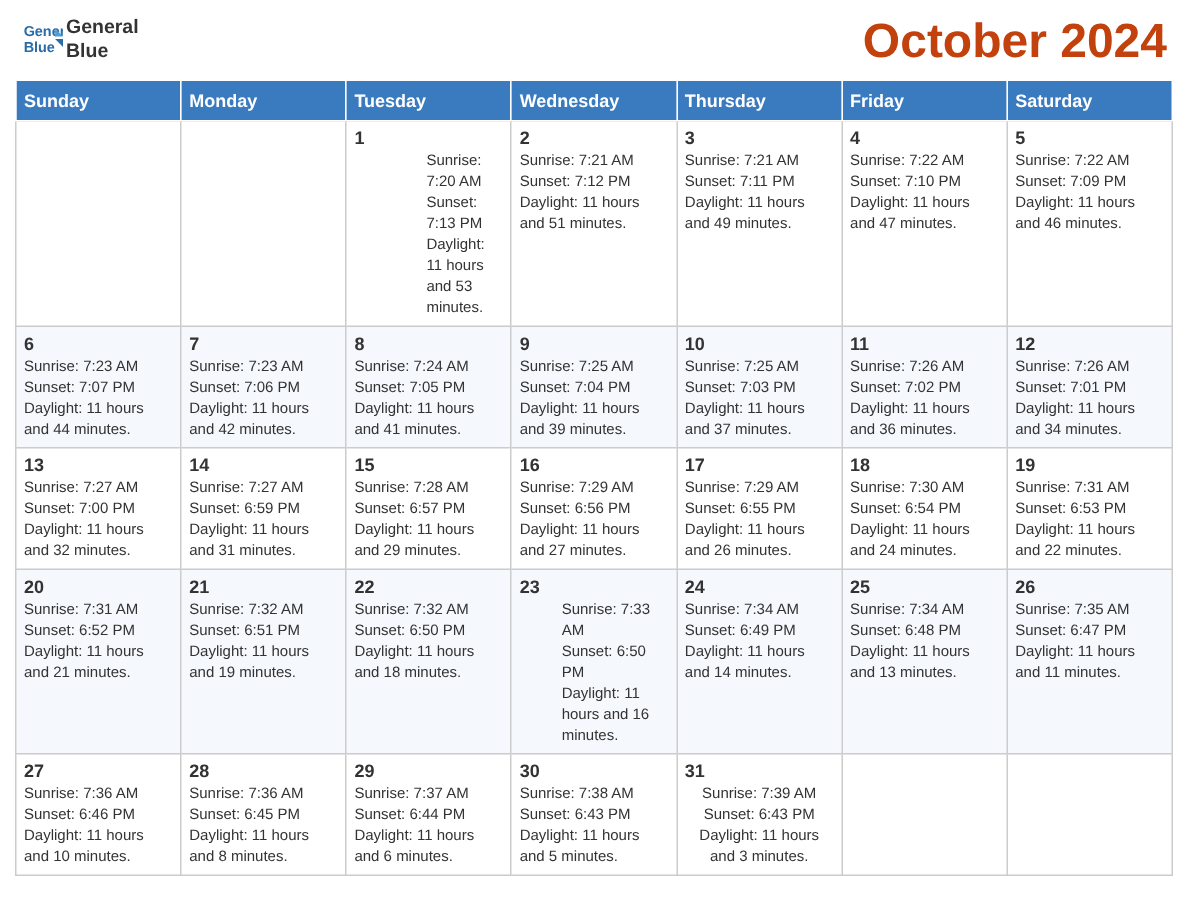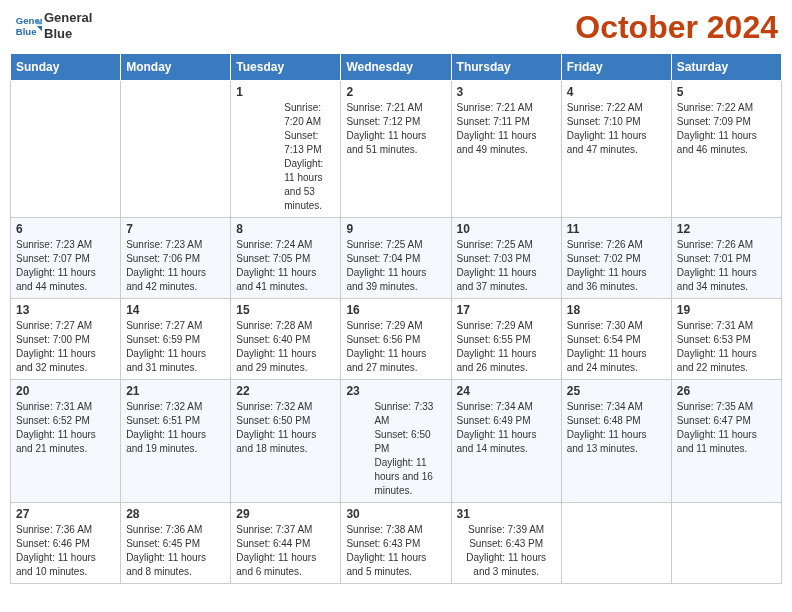--- a/index.html
+++ b/index.html
@@ -210,21 +210,21 @@
         </td>
         <td>
           <span class="day-num">14</span>
           <div class="day-info" style="white-space: pre-line;">Sunrise: 7:27 AM
 Sunset: 6:59 PM
 Daylight: 11 hours and 31 minutes.</div>
         </td>
         <td>
           <span class="day-num">15</span>
           <div class="day-info" style="white-space: pre-line;">Sunrise: 7:28 AM
-Sunset: 6:40 PM
+Sunset: 6:57 PM
 Daylight: 11 hours and 29 minutes.</div>
         </td>
         <td>
           <span class="day-num">16</span>
           <div class="day-info" style="white-space: pre-line;">Sunrise: 7:29 AM
 Sunset: 6:56 PM
 Daylight: 11 hours and 27 minutes.</div>
         </td>
         <td>
           <span class="day-num">17</span>

